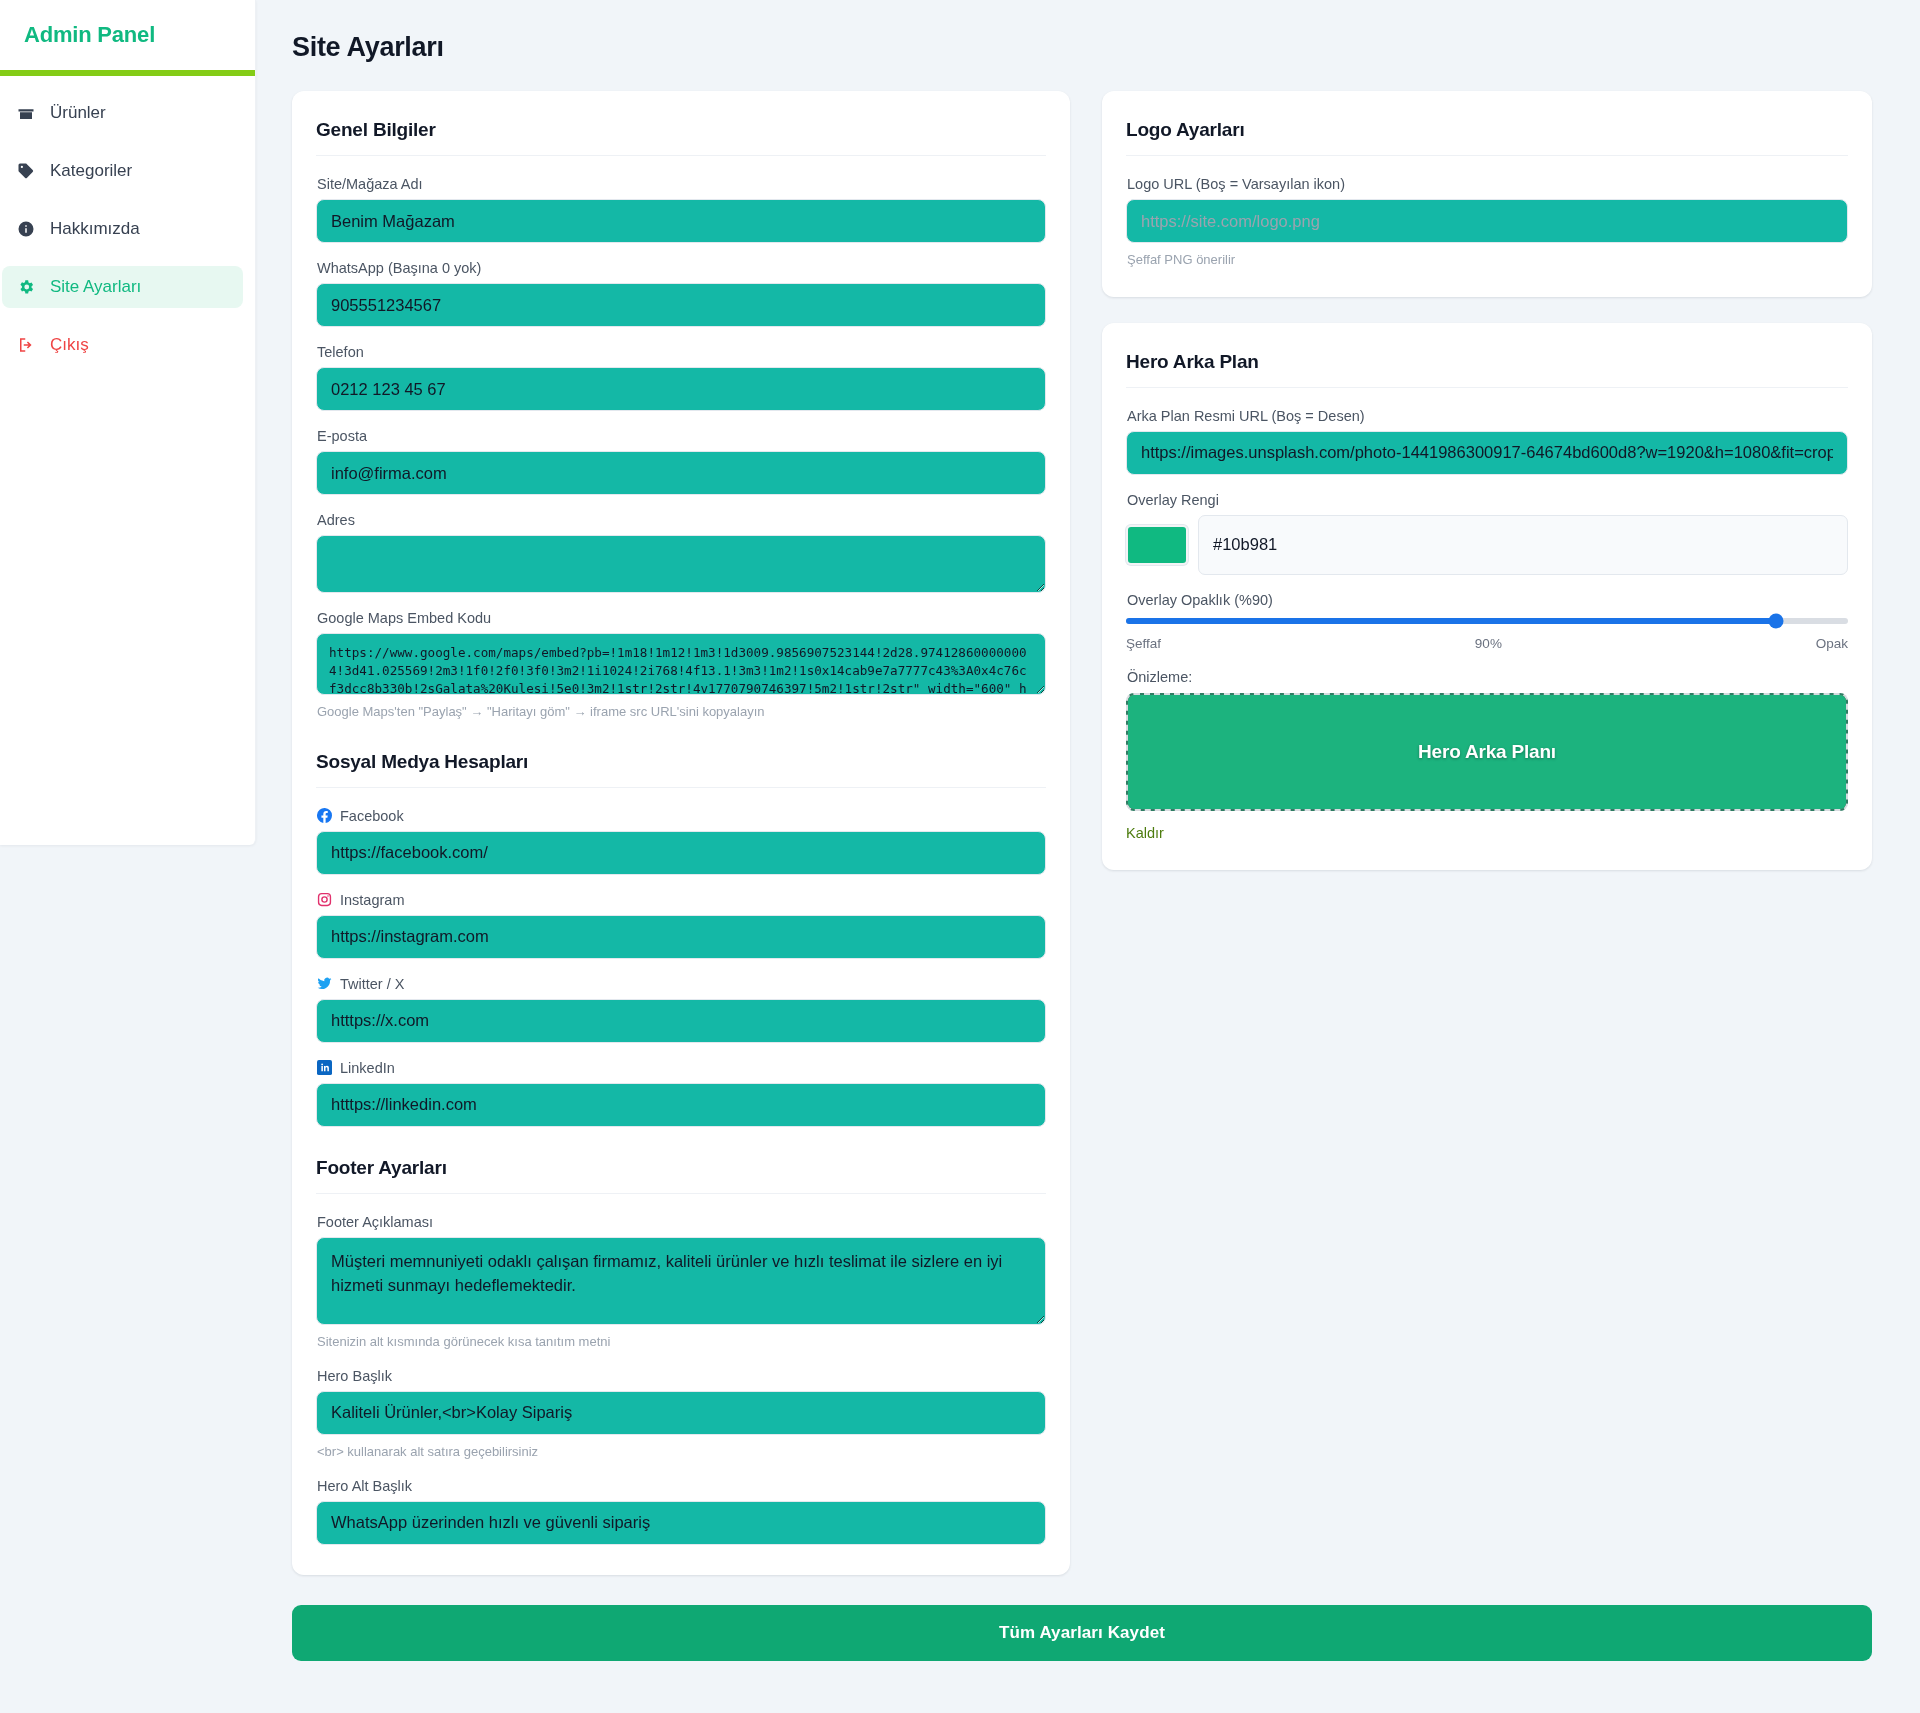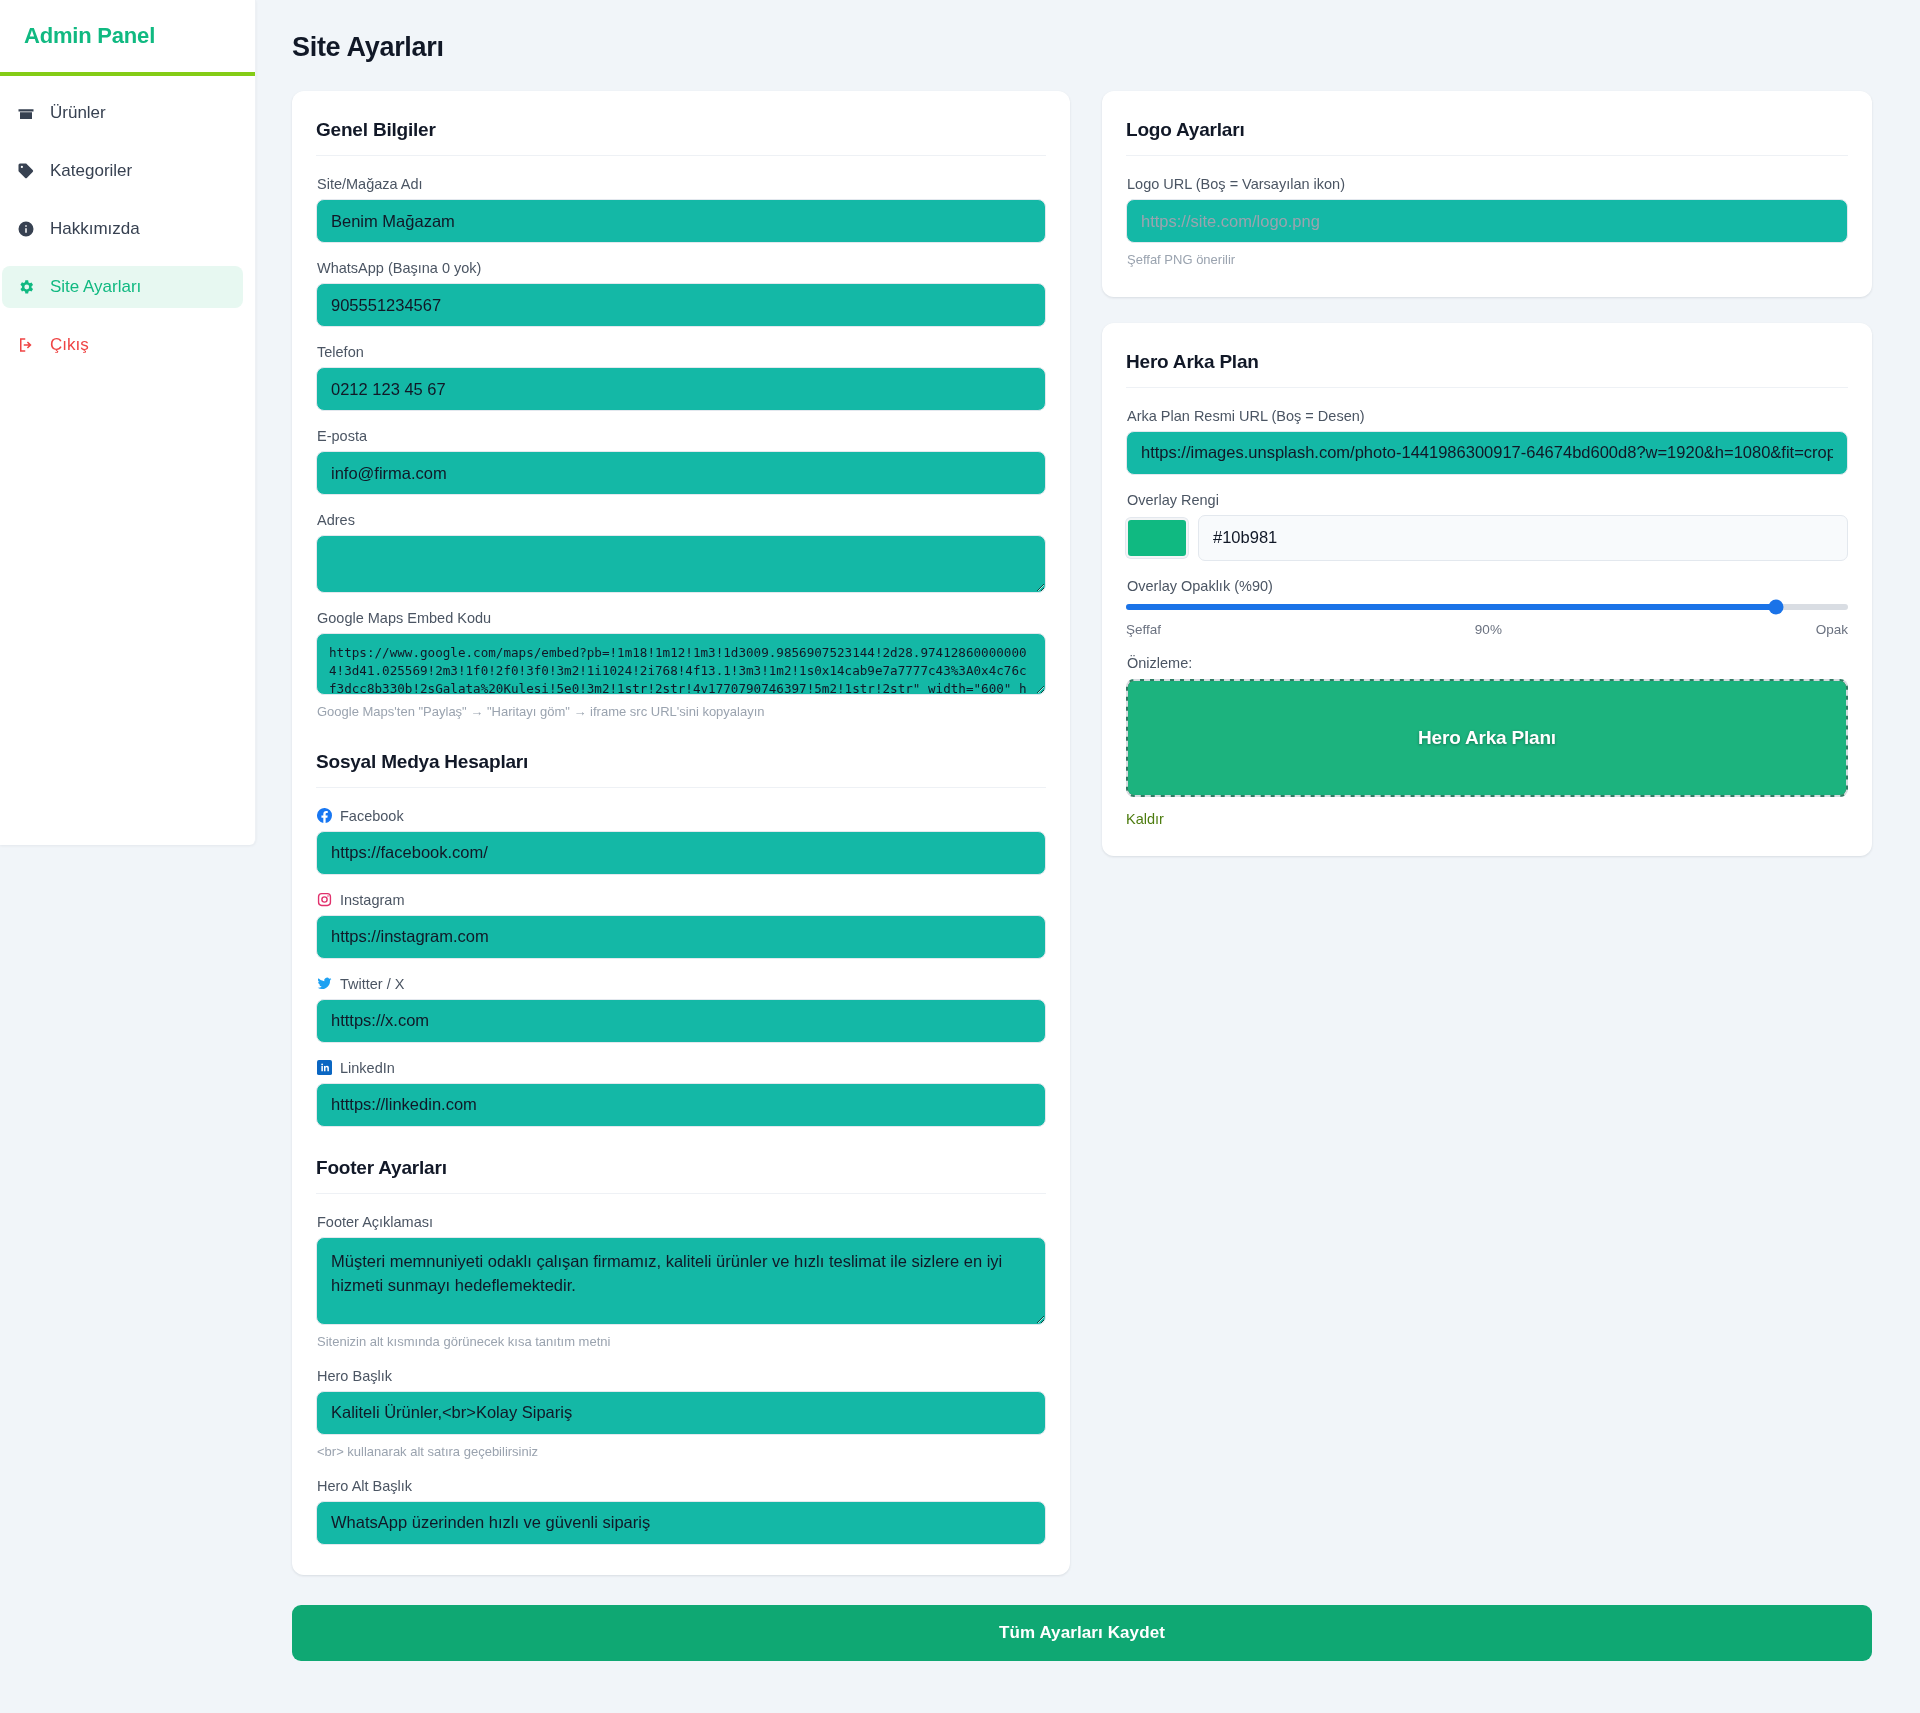--- a/index.html
+++ b/index.html
@@ -23,21 +23,21 @@
     min-height: 845px;
     border-right: 1px solid #eef1f5;
     border-bottom-right-radius: 6px;
     box-shadow: 0 1px 3px rgba(15,23,42,.06);
   }
   .brand {
     height: 76px;
     display: flex;
     align-items: center;
     padding: 0 24px;
-    border-bottom: 4px solid #84cc16;
+    border-bottom: 6px solid #84cc16;
   }
   .brand-text {
     font-size: 22px;
     font-weight: 700;
     color: #10b981;
     letter-spacing: -.2px;
   }
   .nav { padding: 16px 12px 0 2px; }
   .nav-item {
     display: flex;
@@ -175,21 +175,21 @@
   .color-swatch {
     width: 62px; height: 40px;
     border-radius: 5px;
     border: 2px solid #f3f4f6;
     box-shadow: 0 0 0 1px #e3e8ee;
     flex: 0 0 62px;
     cursor: pointer;
   }
   .color-text {
     flex: 1 1 auto;
-    height: 46px;
+    height: 60px;
     border: 1px solid #e3e8ee;
     border-radius: 7px;
     background: #f8fafc;
     padding: 0 14px;
     font-size: 16.5px;
     color: #111827;
     font-family: "Liberation Sans", sans-serif;
     outline: none;
   }
 

